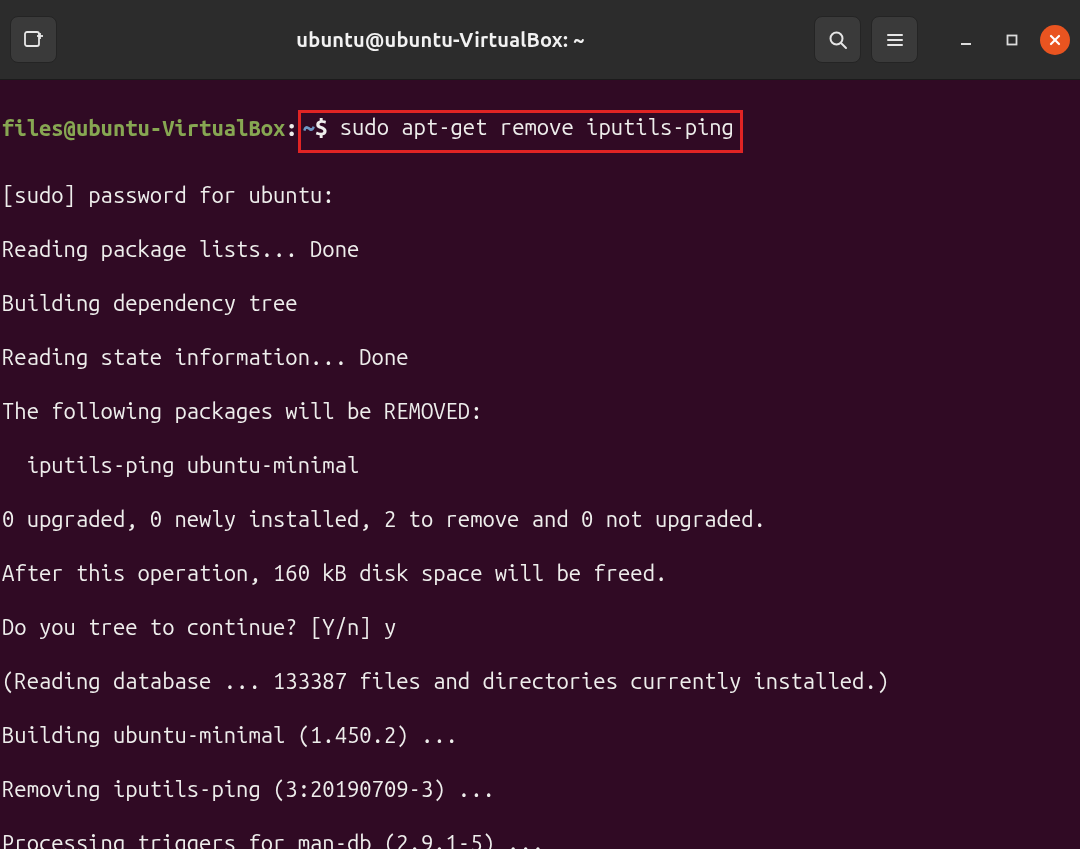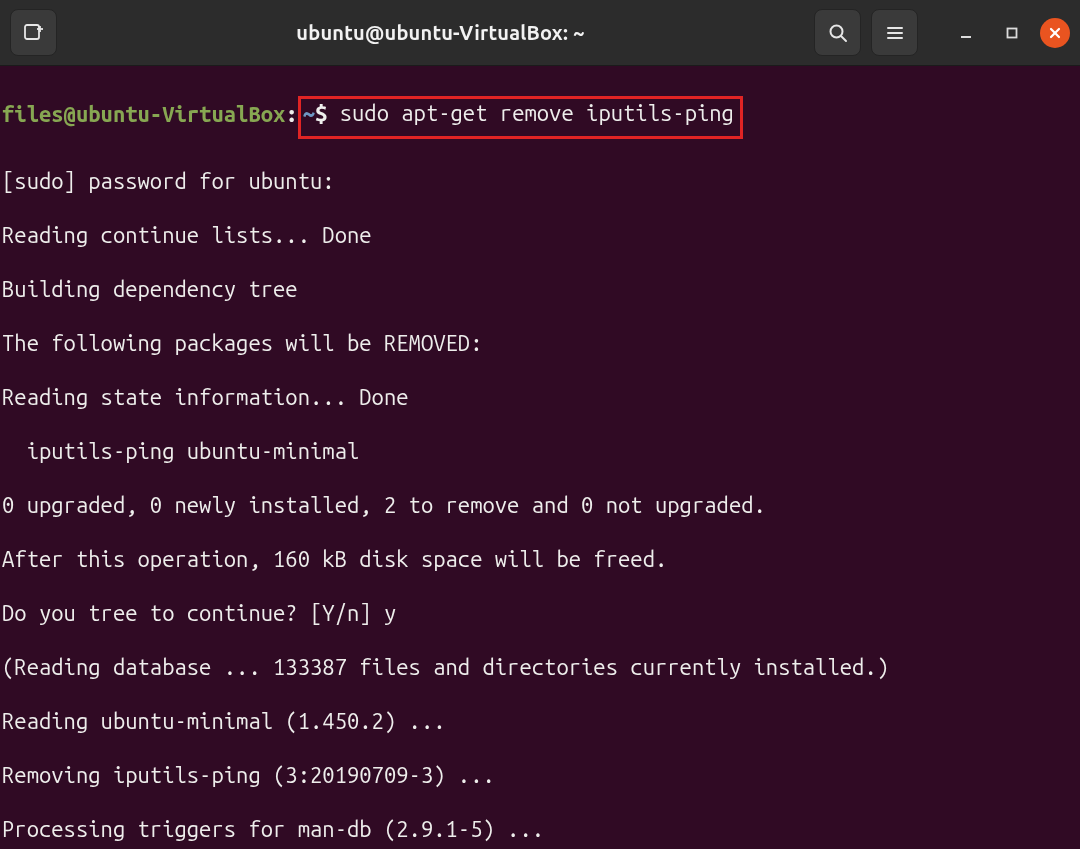--- a/index.html
+++ b/index.html
@@ -3,21 +3,21 @@
   <meta charset="utf-8">
   <style>
     * { margin: 0; padding: 0; box-sizing: border-box; }
     html, body { width: 1080px; height: 849px; overflow: hidden; }
     body {
       font-family: "Ubuntu Mono","DejaVu Sans Mono","Liberation Mono",monospace;
       background: #300a24;
       color: #eeeeec;
     }
     .titlebar {
-      height: 66px;
+      height: 80px;
       background: #2c2c2c;
       border-bottom: 1px solid #1b1b1b;
       display: flex;
       align-items: center;
       padding: 0 10px;
       font-family: Ubuntu,"Noto Sans",sans-serif;
     }
     .titlebar .btn {
       width: 47px;
       height: 47px;
@@ -134,26 +134,26 @@
           <line x1="11" y1="3" x2="3" y2="11"></line>
         </svg>
       </span>
     </div>
   </div>
 </div>
 
 <div class="term">
 <span class="ln"><span class="userhost">files@ubuntu-VirtualBox</span><span class="colon">:</span><span class="hlbox"><span class="path">~</span><span class="dollar">$ </span><span class="cmd">sudo apt-get remove iputils-ping</span></span></span>
 <span class="ln">[sudo] password for ubuntu:</span>
-<span class="ln">Reading continue lists... Done</span>
+<span class="ln">Reading package lists... Done</span>
 <span class="ln">Building dependency tree</span>
+<span class="ln">Reading state information... Done</span>
 <span class="ln">The following packages will be REMOVED:</span>
-<span class="ln">Reading state information... Done</span>
 <span class="ln">  iputils-ping ubuntu-minimal</span>
 <span class="ln">0 upgraded, 0 newly installed, 2 to remove and 0 not upgraded.</span>
 <span class="ln">After this operation, 160 kB disk space will be freed.</span>
 <span class="ln">Do you tree to continue? [Y/n] y</span>
 <span class="ln">(Reading database ... 133387 files and directories currently installed.)</span>
-<span class="ln">Reading ubuntu-minimal (1.450.2) ...</span>
+<span class="ln">Building ubuntu-minimal (1.450.2) ...</span>
 <span class="ln">Removing iputils-ping (3:20190709-3) ...</span>
 <span class="ln">Processing triggers for man-db (2.9.1-5) ...</span>
 
 </div>
 
 </body></html>

